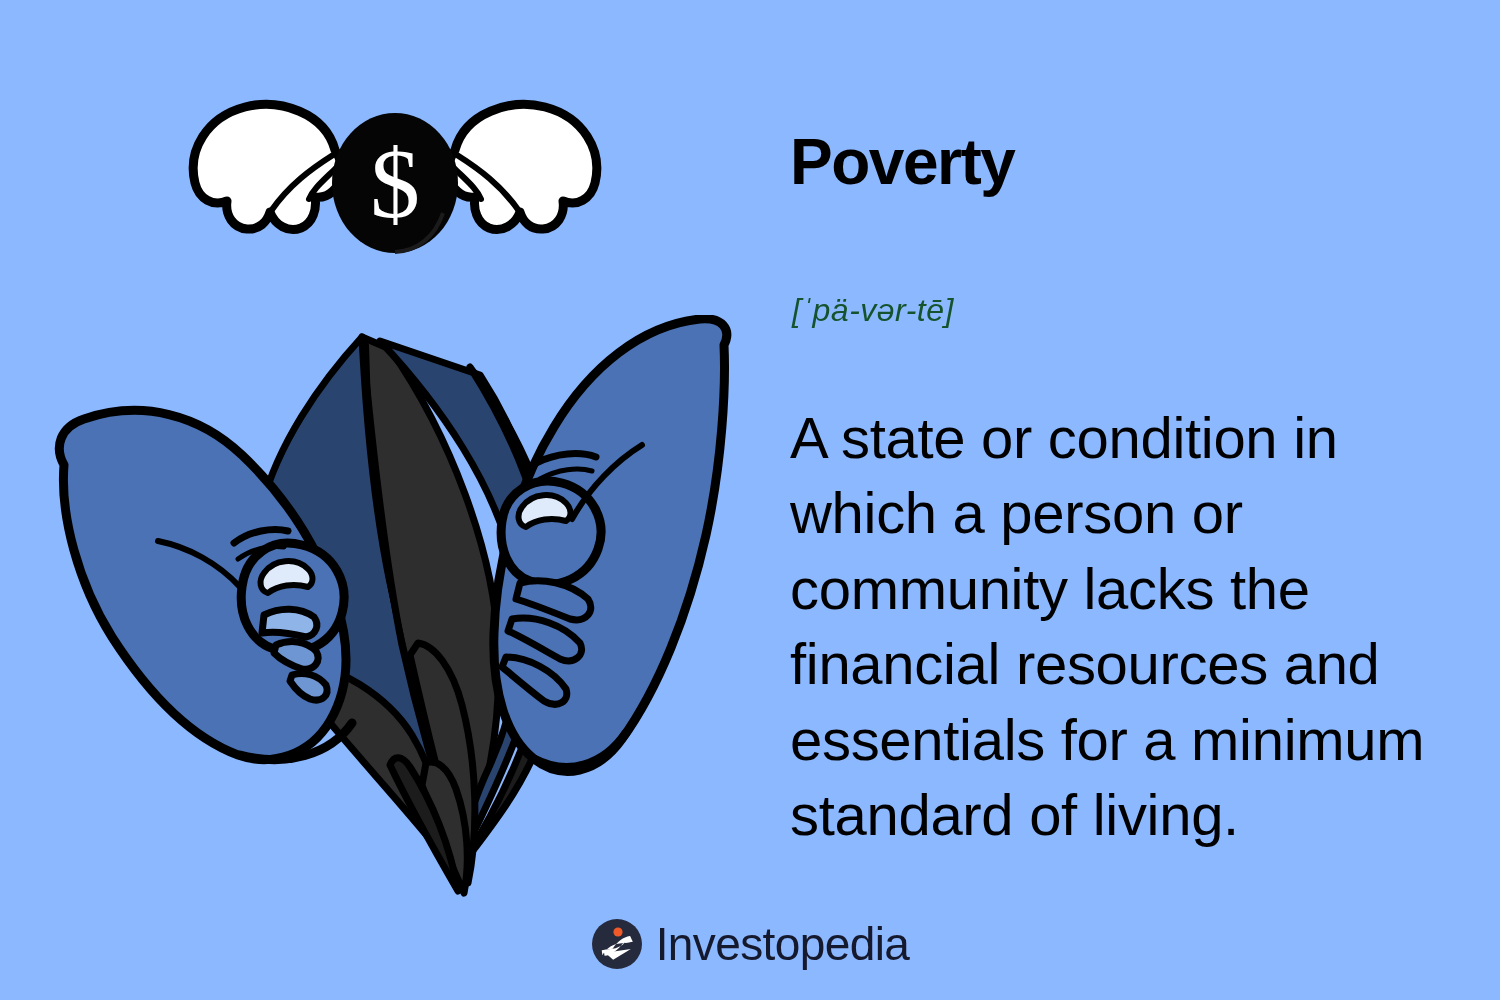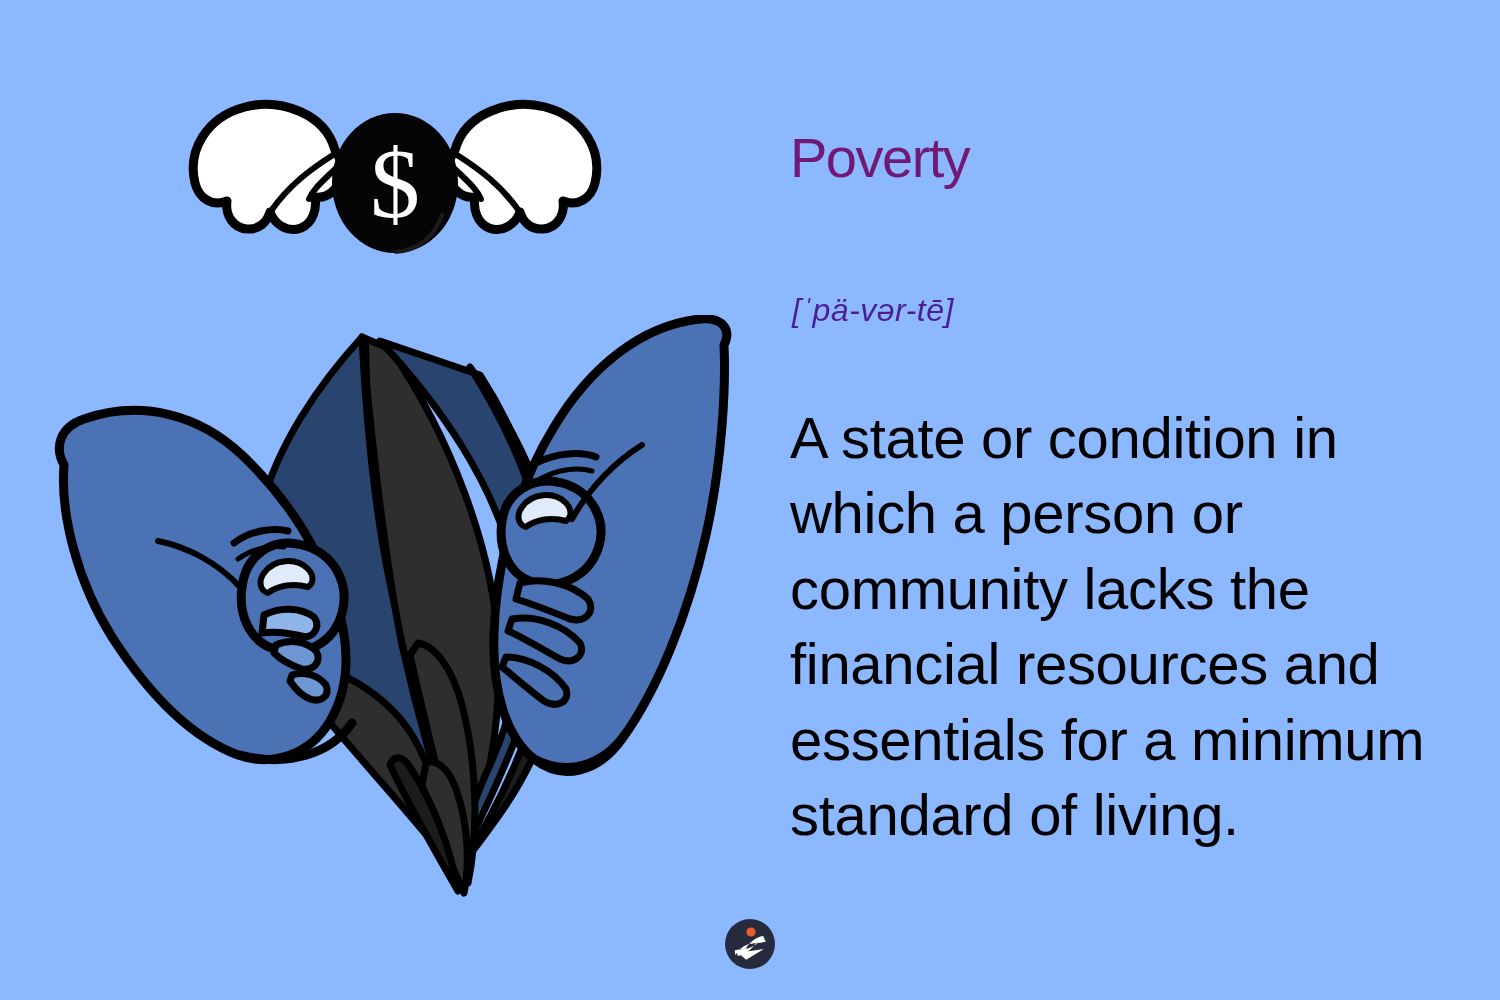--- a/index.html
+++ b/index.html
@@ -40,34 +40,34 @@
   
   #text-column {
     position:absolute;
     left:790px; top:0;
     width:660px; height:1000px;
   }
 
   #term-title {
     position:absolute;
     left:0; top:130px;
-    font-size:56px;
-    font-weight:normal;
-    color:#701a75;
+    font-size:64px;
+    font-weight:bold;
+    color:#000000;
     letter-spacing:-1.5px;
     line-height:1.0;
     white-space:nowrap;
   }
 
   #pronunciation {
     position:absolute;
     left:2px; top:292px;
     font-size:32px;
     font-style:italic;
-    color:#4c1d95;
+    color:#14532d;
     letter-spacing:0.5px;
     white-space:nowrap;
   }
 
   #definition {
     position:absolute;
     left:0px; top:400px;
     width:640px;
     font-size:58px;
     line-height:1.30;
@@ -296,15 +296,16 @@
                L10 30 Z" fill="#FFFFFF" transform="rotate(-8 26 26)"></path>
       <path d="M40 20
                C36 25, 31 29, 24 30
                L12 30
                L12 36
                C19 36, 26 32, 32 26
                L42 26 Z" fill="#FFFFFF" transform="rotate(-8 26 26)"></path>
       <path d="M13 33 L39 33 L20 41 Z" fill="#FFFFFF" transform="rotate(-8 26 26)"></path>
       <circle cx="27" cy="14" r="4.6" fill="#F05A28"></circle>
     </svg>
+    <span id="brand-wordmark">Investopedia</span>
   </div>
 
 </div>
 
 </body></html>

